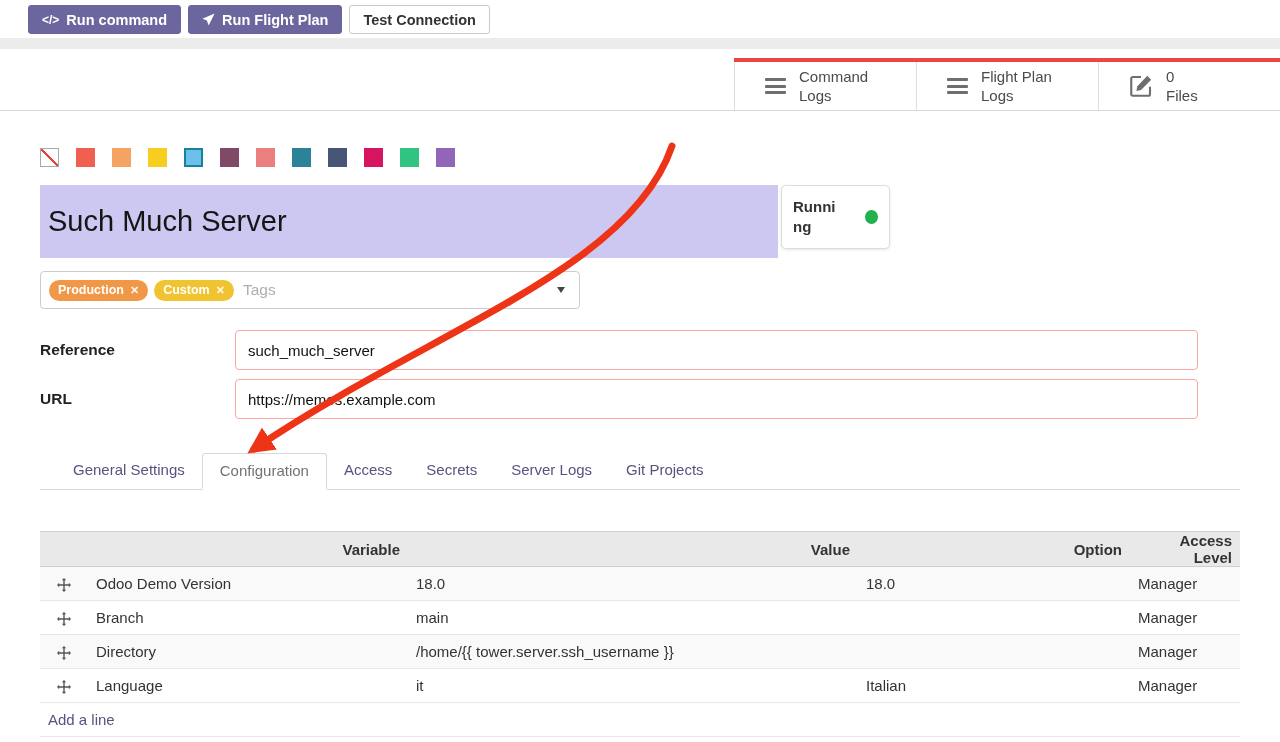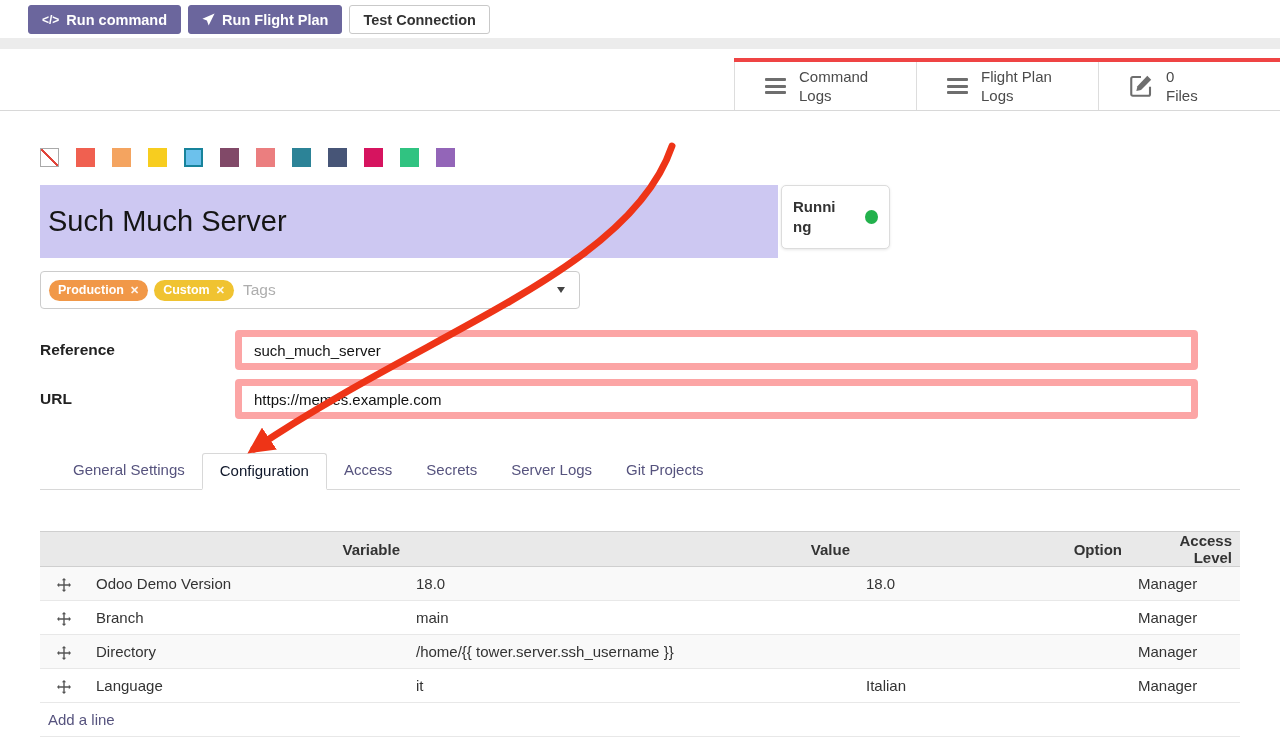--- a/index.html
+++ b/index.html
@@ -74,31 +74,31 @@
   .tags-caret {
     margin-left: auto; width: 0; height: 0;
     border-left: 4.5px solid transparent; border-right: 4.5px solid transparent; border-top: 6px solid #444;
     cursor: pointer;
   }
 
   .field-row { display: flex; align-items: center; margin-top: 9px; }
   .field-row.first { margin-top: 21px; }
   .field-label { width: 195px; font-weight: 700; font-size: 15.5px; color: #222; }
   .field-input {
-    flex: 1; height: 40px; margin-right: 42px; border: 7px solid #fca5a5; border-radius: 4px;
+    flex: 1; height: 40px; margin-right: 42px; border: 1px solid #fca5a5; border-radius: 4px;
     padding: 0 12px; font-size: 15px; color: #111; font-family: "Liberation Sans", sans-serif;
     background: #fff; outline: none;
   }
 
   
   .tabs { margin-top: 34px; display: flex; border-bottom: 1px solid #d8d8d8; padding-left: 16px; }
   .tab { padding: 8px 17px 9px; font-size: 15px; color: #56537e; cursor: pointer; white-space: nowrap; text-align: center; }
   .tab.active {
     background: #fff; border: 1px solid #d8d8d8; border-bottom: 2px solid #fff;
-    margin-bottom: -1px; border-radius: 3px 3px 0 0; color: #0f172a;
+    margin-bottom: -1px; border-radius: 3px 3px 0 0; color: #737373;
   }
 
   
   .table-wrap { margin-top: 41px; }
   table.config-table { width: 1200px; border-collapse: collapse; table-layout: fixed; font-size: 15px; color: #333; }
   .config-table thead th {
     background: #e9e9e9; border-top: 1px solid #cfcfcf; border-bottom: 1px solid #cfcfcf;
     font-weight: 700; text-align: right; height: 33px; padding: 0 8px; color: #333;
   }
   .config-table tbody td { border-bottom: 1px solid #e8e8e8; height: 34px; padding: 0 8px; cursor: pointer; }

